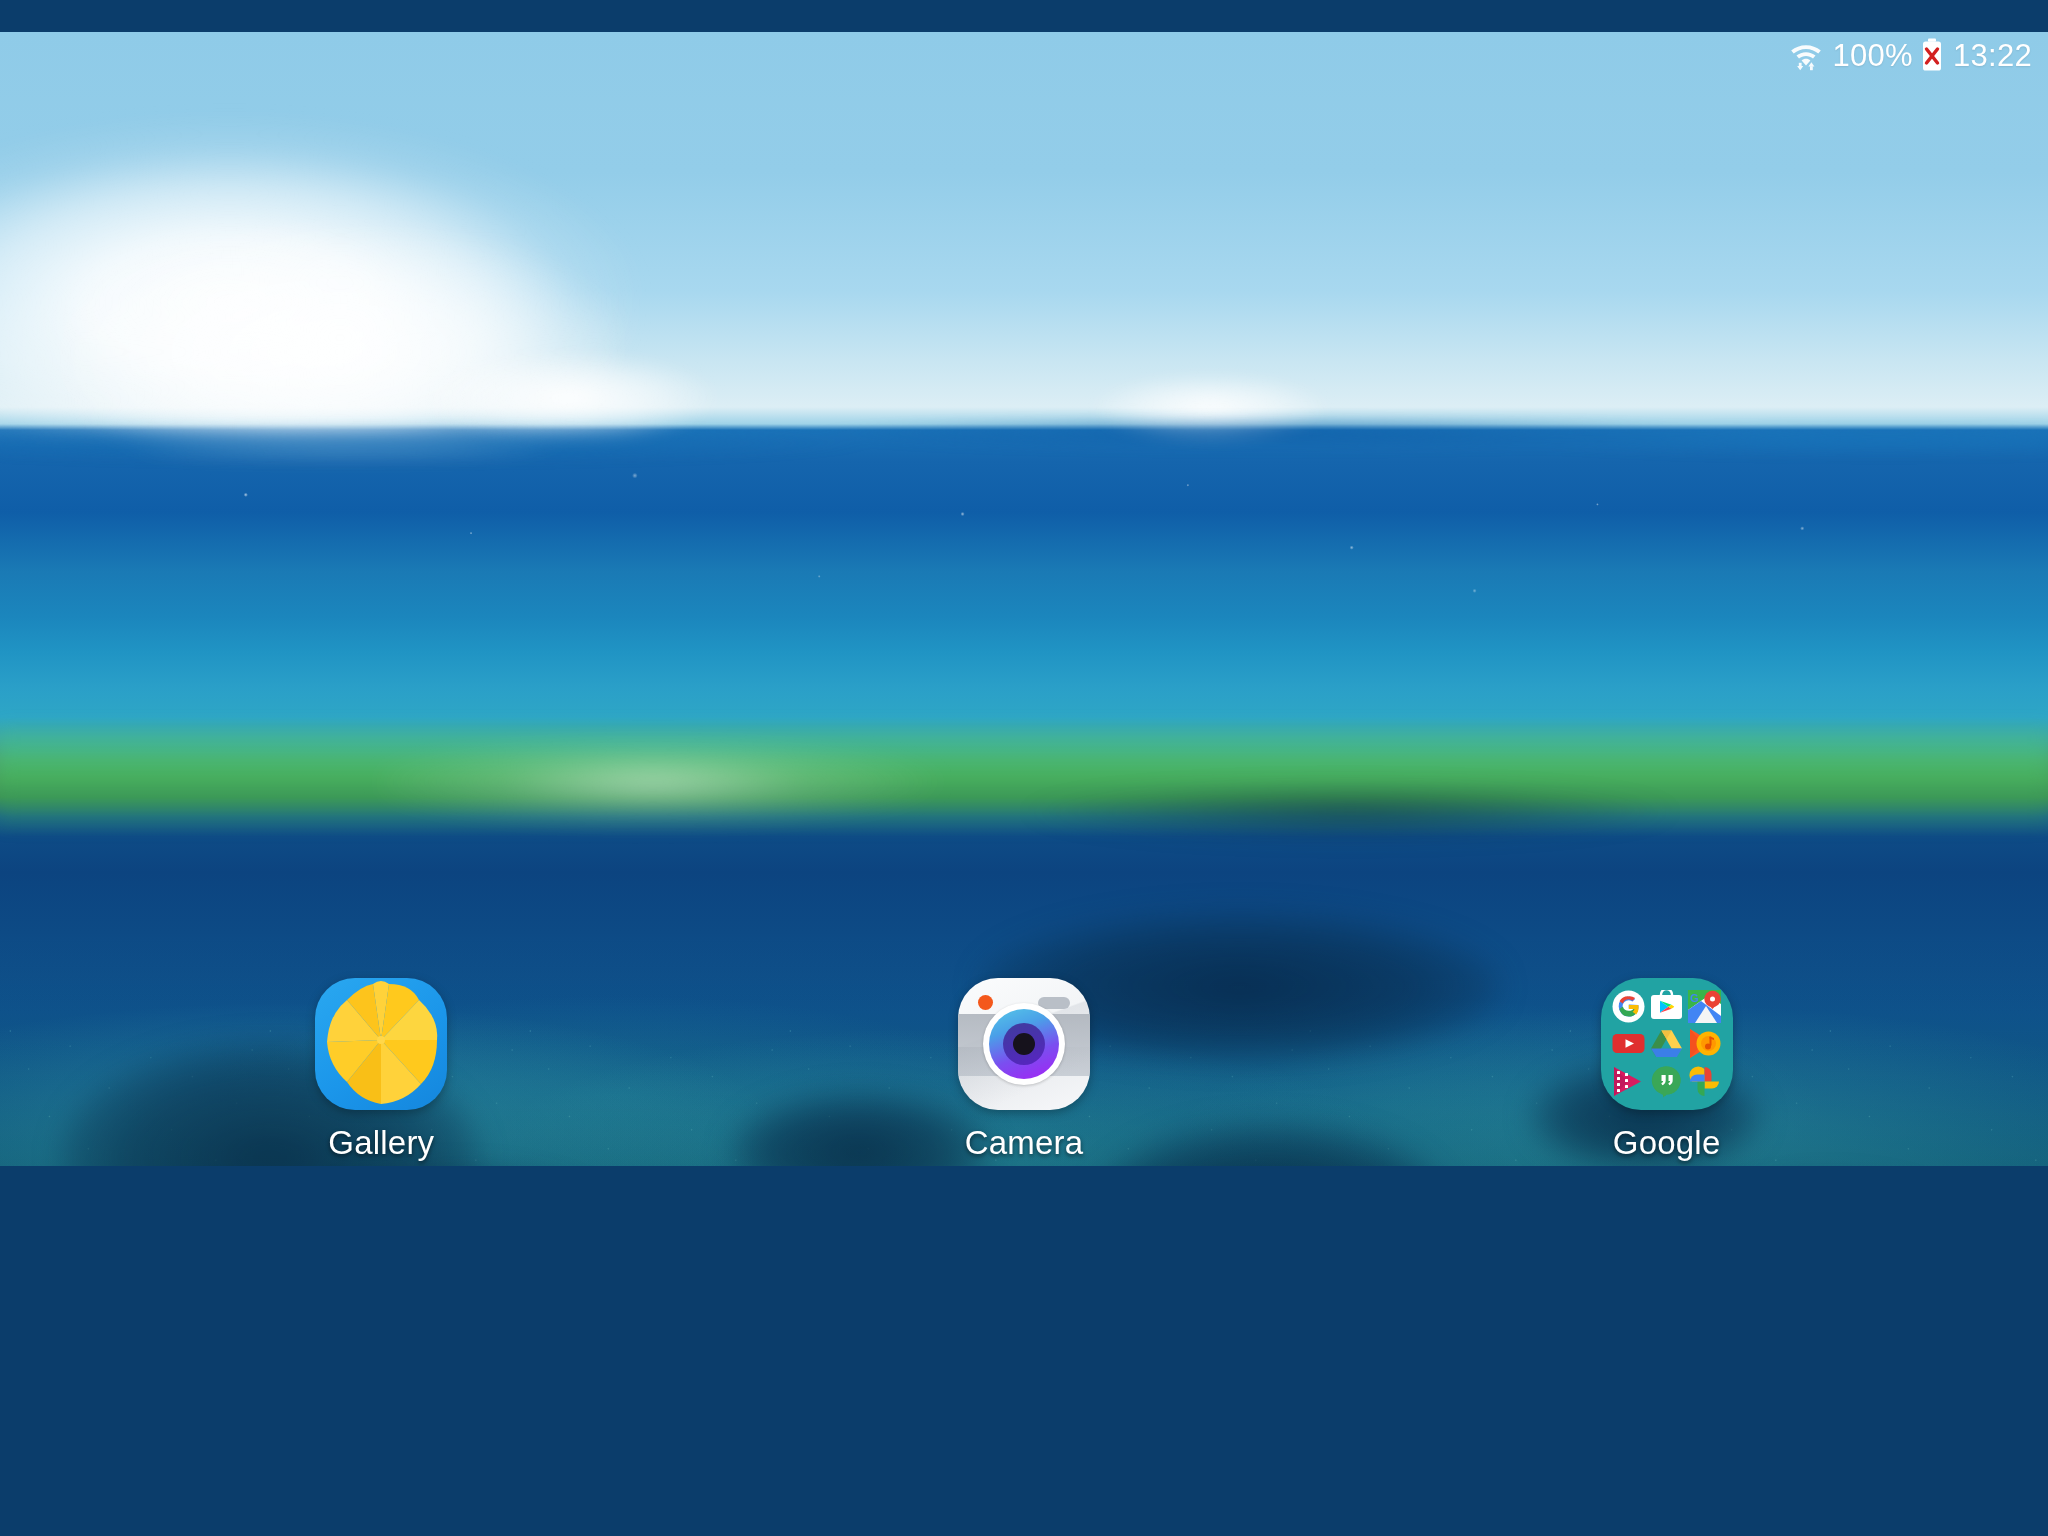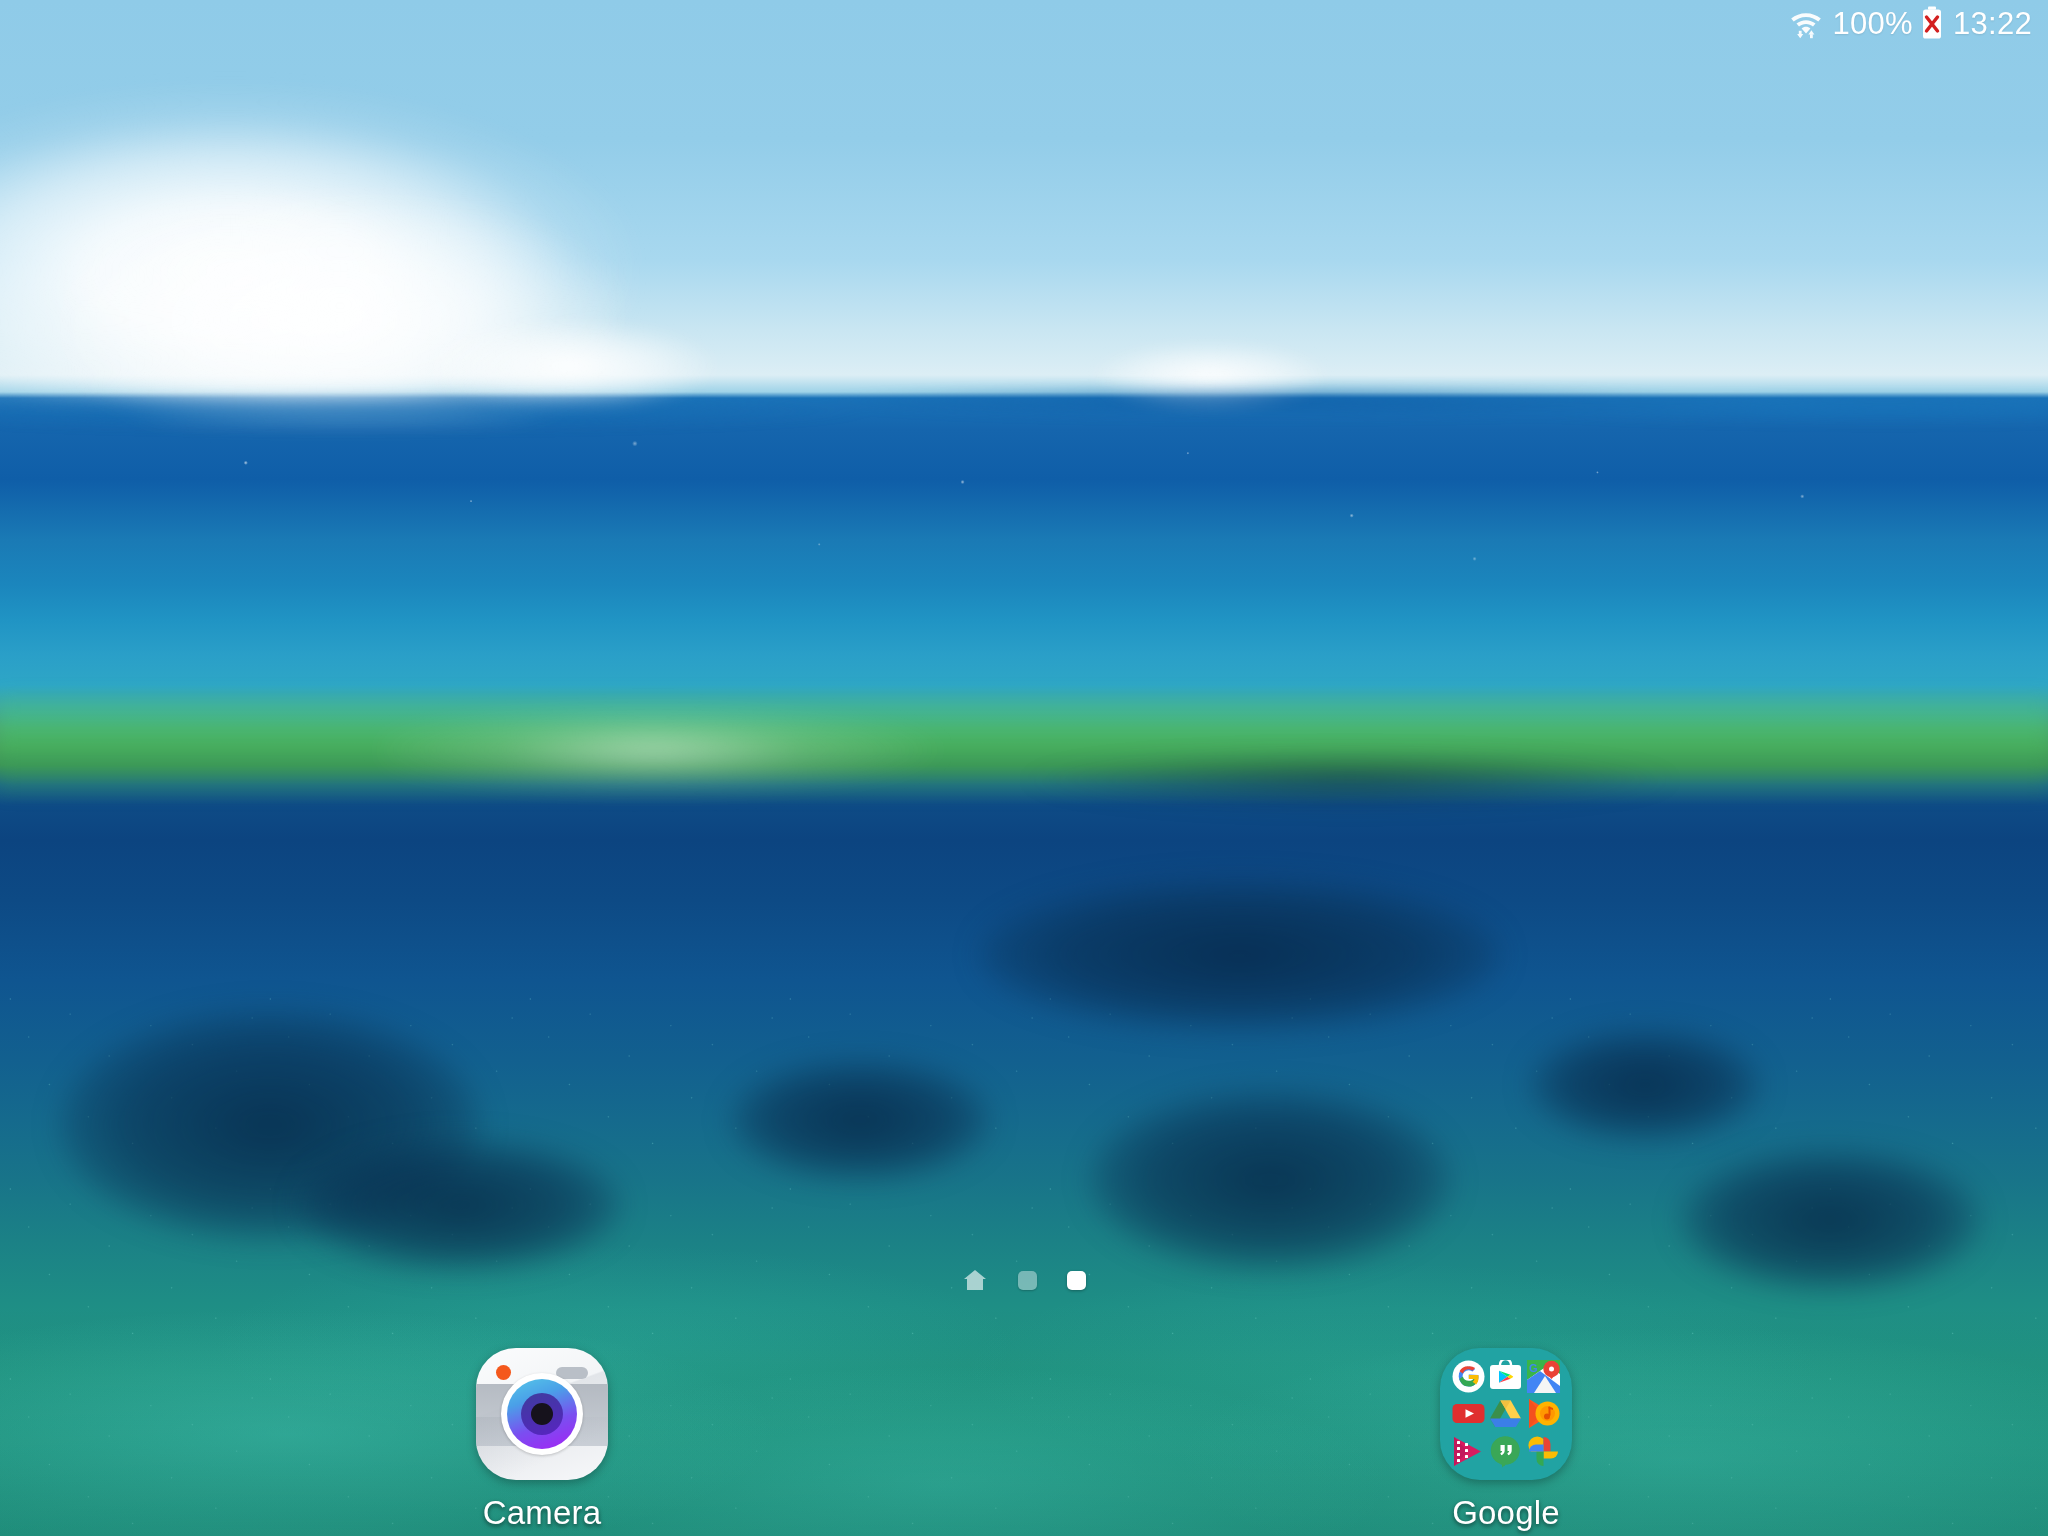--- a/index.html
+++ b/index.html
@@ -5,22 +5,23 @@
   * { margin:0; padding:0; box-sizing:border-box; }
   html, body {
     width:2048px; height:1536px;
     overflow:hidden;
     font-family:"Liberation Sans", sans-serif;
     background:#0b3d6b;
   }
 
   #screen {
     position:relative;
-    width:2048px; height:1536px;
+    width:2048px; height:1134px;
     overflow:hidden;
+    margin-top:32px;
   }
 
   
   #wallpaper {
     position:absolute; inset:0;
     background:
       
       linear-gradient(to bottom,
         #8fcbe8 0px,
         #93cde9 140px,
@@ -446,20 +447,42 @@
         <path d="M13 2 L24 11 L21 11 L21 22 L5 22 L5 11 L2 11 Z" fill="rgba(255,255,255,0.62)"></path>
       </svg>
     </div>
     <div class="page-dot"></div>
     <div class="page-dot active"></div>
   </div>
 
   <div id="dock">
 
 
+    <div class="dock-item">
+      <div class="dock-icon">
+        <div class="squircle gallery-bg">
+          <svg width="132" height="132" viewBox="0 0 132 132">
+            <g fill="#ffc91d">
+
+              <path d="M66 62 L58 6 Q66 0 74 6 Z" fill="#ffd23a"></path>
+              <path d="M66 62 L74 6 Q96 6 104 22 Z" fill="#ffc91d"></path>
+              <path d="M66 62 L104 22 Q124 40 122 62 Z" fill="#fdd63f"></path>
+              <path d="M66 62 L122 62 Q122 90 106 106 Z" fill="#ffc91d"></path>
+              <path d="M66 62 L106 106 Q90 124 66 126 Z" fill="#ffd23a"></path>
+              <path d="M66 62 L66 126 Q44 122 32 104 Z" fill="#f9bf17"></path>
+              <path d="M66 62 L32 104 Q14 88 12 64 Z" fill="#ffcd28"></path>
+              <path d="M66 62 L12 64 Q14 36 32 22 Z" fill="#ffd23a"></path>
+              <path d="M66 62 L32 22 Q46 8 58 6 Z" fill="#fdc41c"></path>
+            </g>
+            <circle cx="66" cy="62" r="4" fill="#ffd74a"></circle>
+          </svg>
+        </div>
+      </div>
+      <div class="dock-label">Gallery</div>
+    </div>
 
     <div class="dock-item">
       <div class="dock-icon">
         <div class="squircle camera-bg">
           <div class="camera-band"></div>
           <div class="camera-led"></div>
           <div class="camera-flash"></div>
           <div class="camera-shade"></div>
           <div class="camera-lens-outer"></div>
           <div class="camera-lens-mid"></div>

